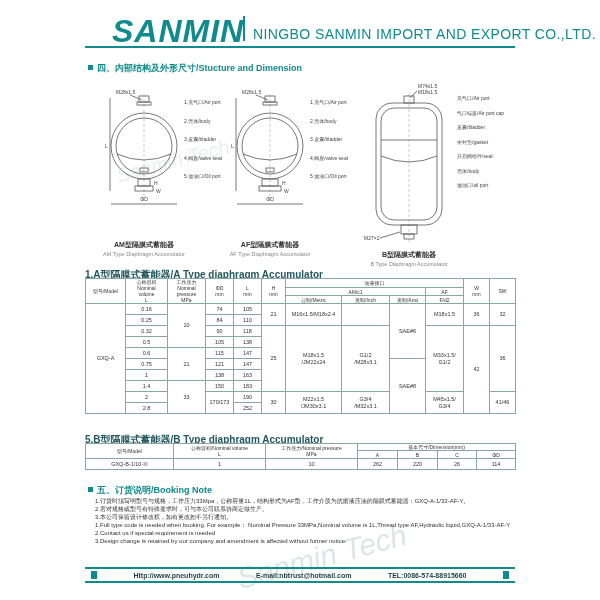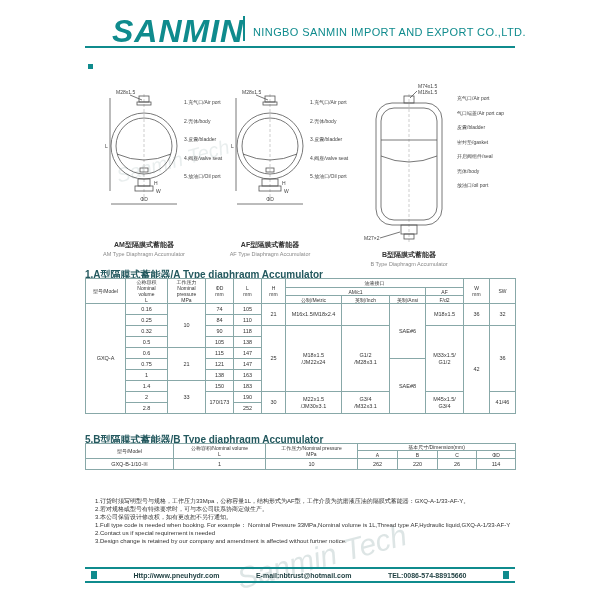--- a/index.html
+++ b/index.html
@@ -7,21 +7,21 @@
   .page {
     position: relative; width: 600px; height: 600px;
     background: #ffffff; overflow: hidden;
     font-family: "Liberation Sans", sans-serif; color:#333;
   }
   .pre { white-space: pre-line; }
 
   
   .logo { position:absolute; left:112px; top:13px; font-size:32px; font-weight:bold; font-style:italic; color:#0f8b8d; letter-spacing:1px; }
   .hdr-div { position:absolute; left:243px; top:16px; width:2px; height:25px; background:#0f8b8d; }
-  .company { position:absolute; left:253px; top:26px; font-size:11px; color:#0f8b8d; letter-spacing:0.4px; }
+  .company { position:absolute; left:253px; top:26px; font-size:14px; color:#0f8b8d; letter-spacing:0.4px; }
   .hdr-rule { position:absolute; left:85px; top:46px; width:430px; height:2px; background:#0f8b8d; }
 
   
   .sec-title { position:absolute; font-size:9px; font-weight:bold; color:#0f8b8d; }
   .sq { display:inline-block; width:5px; height:5px; background:#0f8b8d; margin-right:4px; vertical-align:1px; }
   .tbl-title { position:absolute; font-size:10px; font-weight:bold; color:#23585e; }
 
   
   .diag { position:absolute; display:flex; }
   .diag svg { flex:0 0 auto; }
@@ -72,21 +72,21 @@
   <div class="wm small" style="left:115px; top:150px;">Sanmin Tech</div>
   <div class="wm" style="left:180px; top:330px;">Sanmin Tech</div>
   <div class="wm" style="left:235px; top:540px;">Sanmin Tech</div>
 
   <div class="logo">SANMIN</div>
   <div class="hdr-div"></div>
   <div class="company">NINGBO SANMIN IMPORT AND EXPORT CO.,LTD.</div>
   <div class="hdr-rule"></div>
 
   <div class="sec-title" style="left:88px; top:62px;">
-    <span class="sq"></span>
+    <span class="sq"></span><span>四、内部结构及外形尺寸/Stucture and Dimension</span>
   </div>
 
   <div class="diag" style="left:104px; top:86px; width:132px; height:152px;">
     <svg width="80" height="150" viewBox="0 0 80 150">
       <text x="12" y="8" class="dimtxt">M28x1.5</text>
       <line x1="26" y1="9" x2="38" y2="14" class="dline"></line>
       <line x1="40" y1="8" x2="40" y2="112" class="cline"></line>
       <rect x="35" y="10" width="10" height="6" class="dline"></rect>
       <rect x="33" y="16" width="14" height="3" class="dline"></rect>
       <circle cx="40" cy="60" r="33" class="dline"></circle>
@@ -344,20 +344,23 @@
         <td>1</td>
         <td>10</td>
         <td>262</td>
         <td>220</td>
         <td>26</td>
         <td>114</td>
       </tr>
     </tbody>
   </table>
 
+  <div class="sec-title" style="left:88px; top:484px;">
+    <span class="sq"></span><span>五、订货说明/Booking Note</span>
+  </div>
   <div class="notes">
     <div class="note">1.订货时须写明型号与规格，工作压力33Mpa，公称容量1L，结构形式为AF型，工作介质为抗磨液压油的隔膜式蓄能器：GXQ-A-1/33-AF-Y。</div>
     <div class="note">2.若对规格或型号有特殊要求时，可与本公司联系协商定做生产。</div>
     <div class="note">3.本公司保留设计修改权，如有更改恕不另行通知。</div>
     <div class="note">1.Full type code is needed when booking.  For example：  Nominal Pressure 33MPa,Nominal volume is 1L,Thread type AF,Hydraulic liquid,GXQ-A-1/33-AF-Y</div>
     <div class="note">2.Contact us if special requirement is needed</div>
     <div class="note">3.Design change is retained by our company and amendment is affected without furtner notice.</div>
   </div>
 
   <div class="footer">

